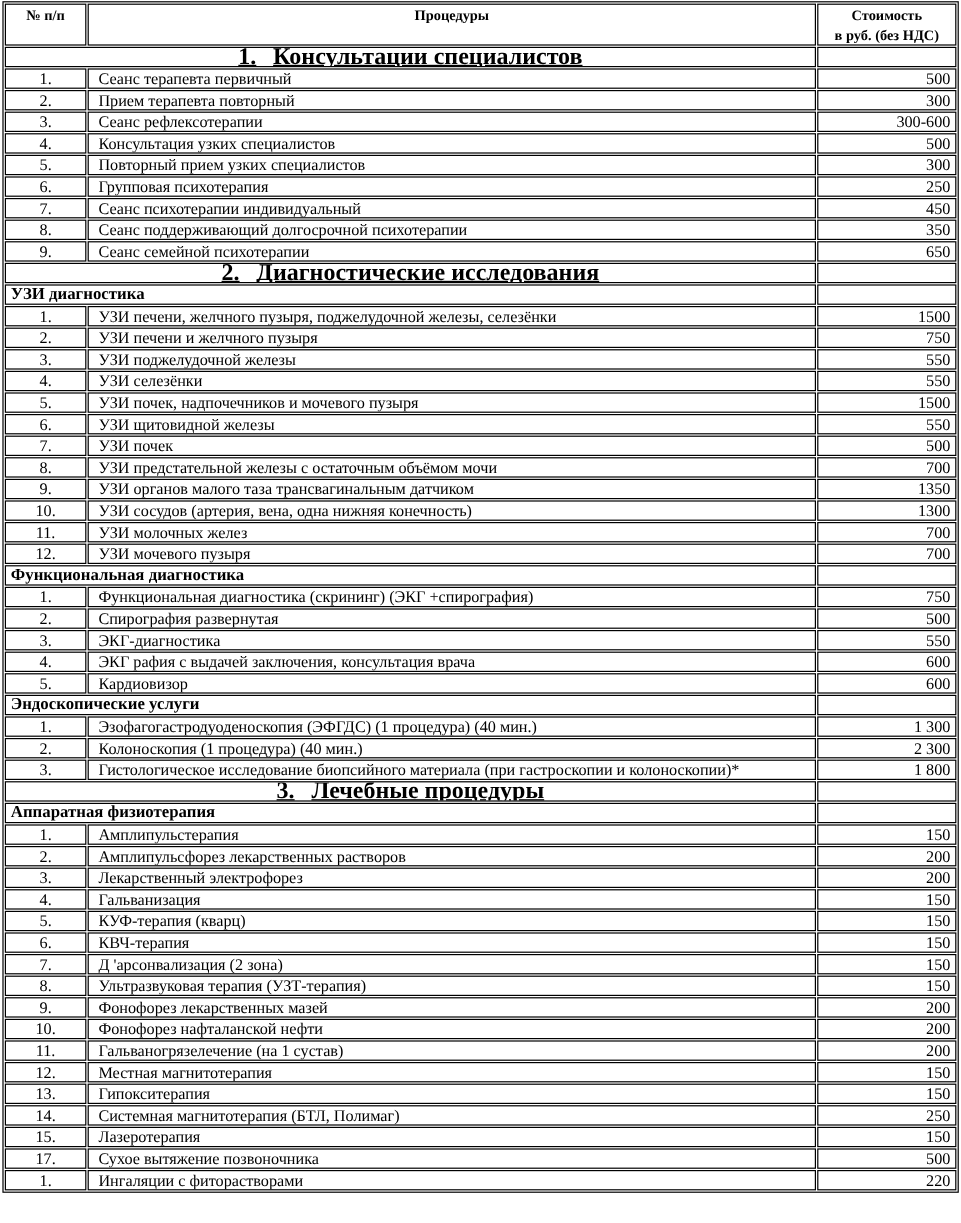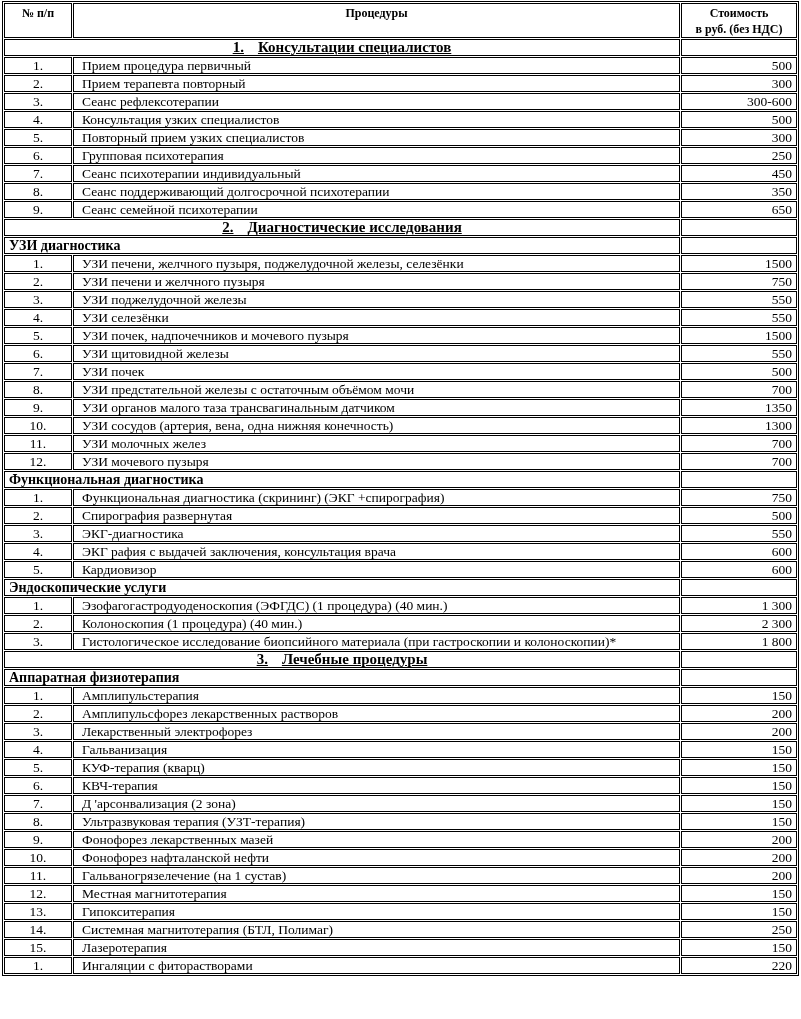--- a/index.html
+++ b/index.html
@@ -42,21 +42,21 @@
     line-height: 16px;
     height: 32px;
     padding-top: 1px;
   }
   td.num-cell   { text-align: center; }
   td.proc-cell  { text-align: left; padding-left: 8px; }
   td.price-cell { text-align: right; }
   td.section-cell {
     text-align: center;
     font-weight: bold;
-    font-size: 15px;
+    font-size: 20px;
     text-decoration: underline;
   }
   td.section-cell .sec-num { margin-right: 14px; }
   td.subsection-cell {
     text-align: left;
     font-weight: bold;
     font-size: 14px;
     padding-left: 4px;
   }
 </style>
@@ -79,21 +79,21 @@
       </th>
     </tr>
   </thead>
   <tbody id="rows">
       <tr>
         <td class="section-cell" colspan="2"><span class="sec-num">1.</span><span>Консультации специалистов</span></td>
         <td class="price-cell"></td>
       </tr>
       <tr>
         <td class="num-cell">1.</td>
-        <td class="proc-cell">Прием процедура первичный</td>
+        <td class="proc-cell">Сеанс терапевта первичный</td>
         <td class="price-cell">500</td>
       </tr>
       <tr>
         <td class="num-cell">2.</td>
         <td class="proc-cell">Прием терапевта повторный</td>
         <td class="price-cell">300</td>
       </tr>
       <tr>
         <td class="num-cell">3.</td>
         <td class="proc-cell">Сеанс рефлексотерапии</td>
@@ -320,20 +320,25 @@
       </tr>
       <tr>
         <td class="num-cell">14.</td>
         <td class="proc-cell">Системная магнитотерапия (БТЛ, Полимаг)</td>
         <td class="price-cell">250</td>
       </tr>
       <tr>
         <td class="num-cell">15.</td>
         <td class="proc-cell">Лазеротерапия</td>
         <td class="price-cell">150</td>
+      </tr>
+      <tr>
+        <td class="num-cell">17.</td>
+        <td class="proc-cell">Сухое вытяжение позвоночника</td>
+        <td class="price-cell">500</td>
       </tr>
       <tr>
         <td class="num-cell">1.</td>
         <td class="proc-cell">Ингаляции с фиторастворами</td>
         <td class="price-cell">220</td>
       </tr>
     </tbody>
 </table>
 
 </body></html>

